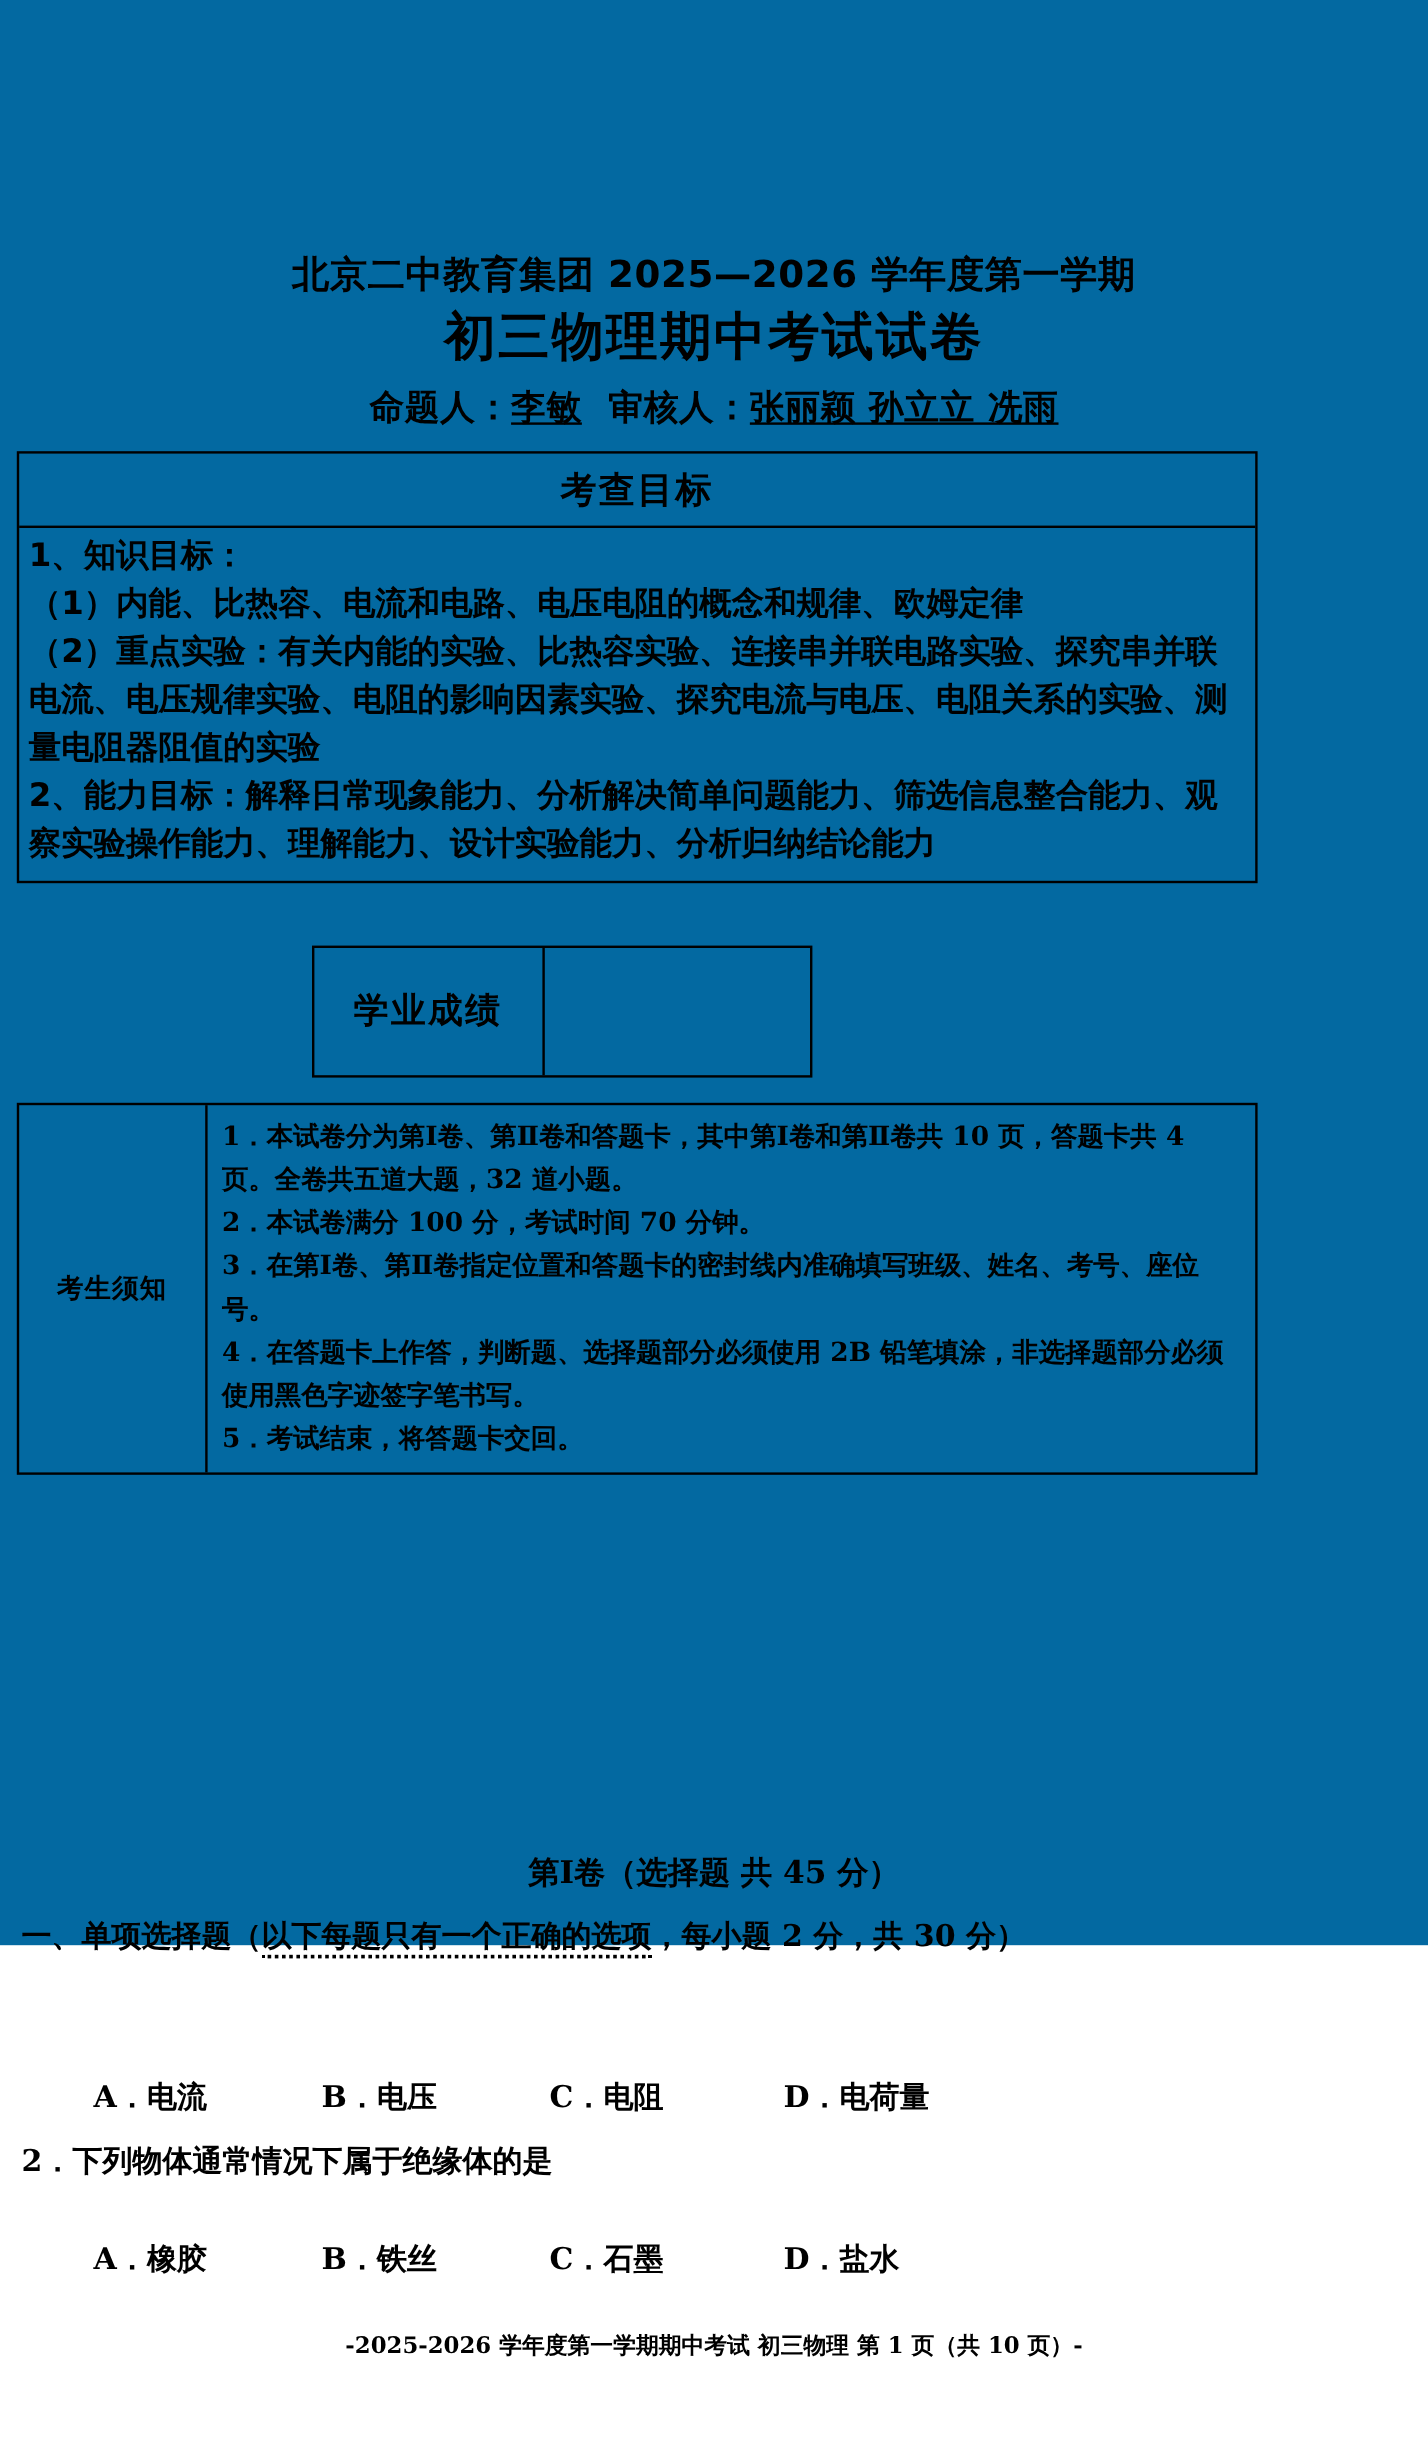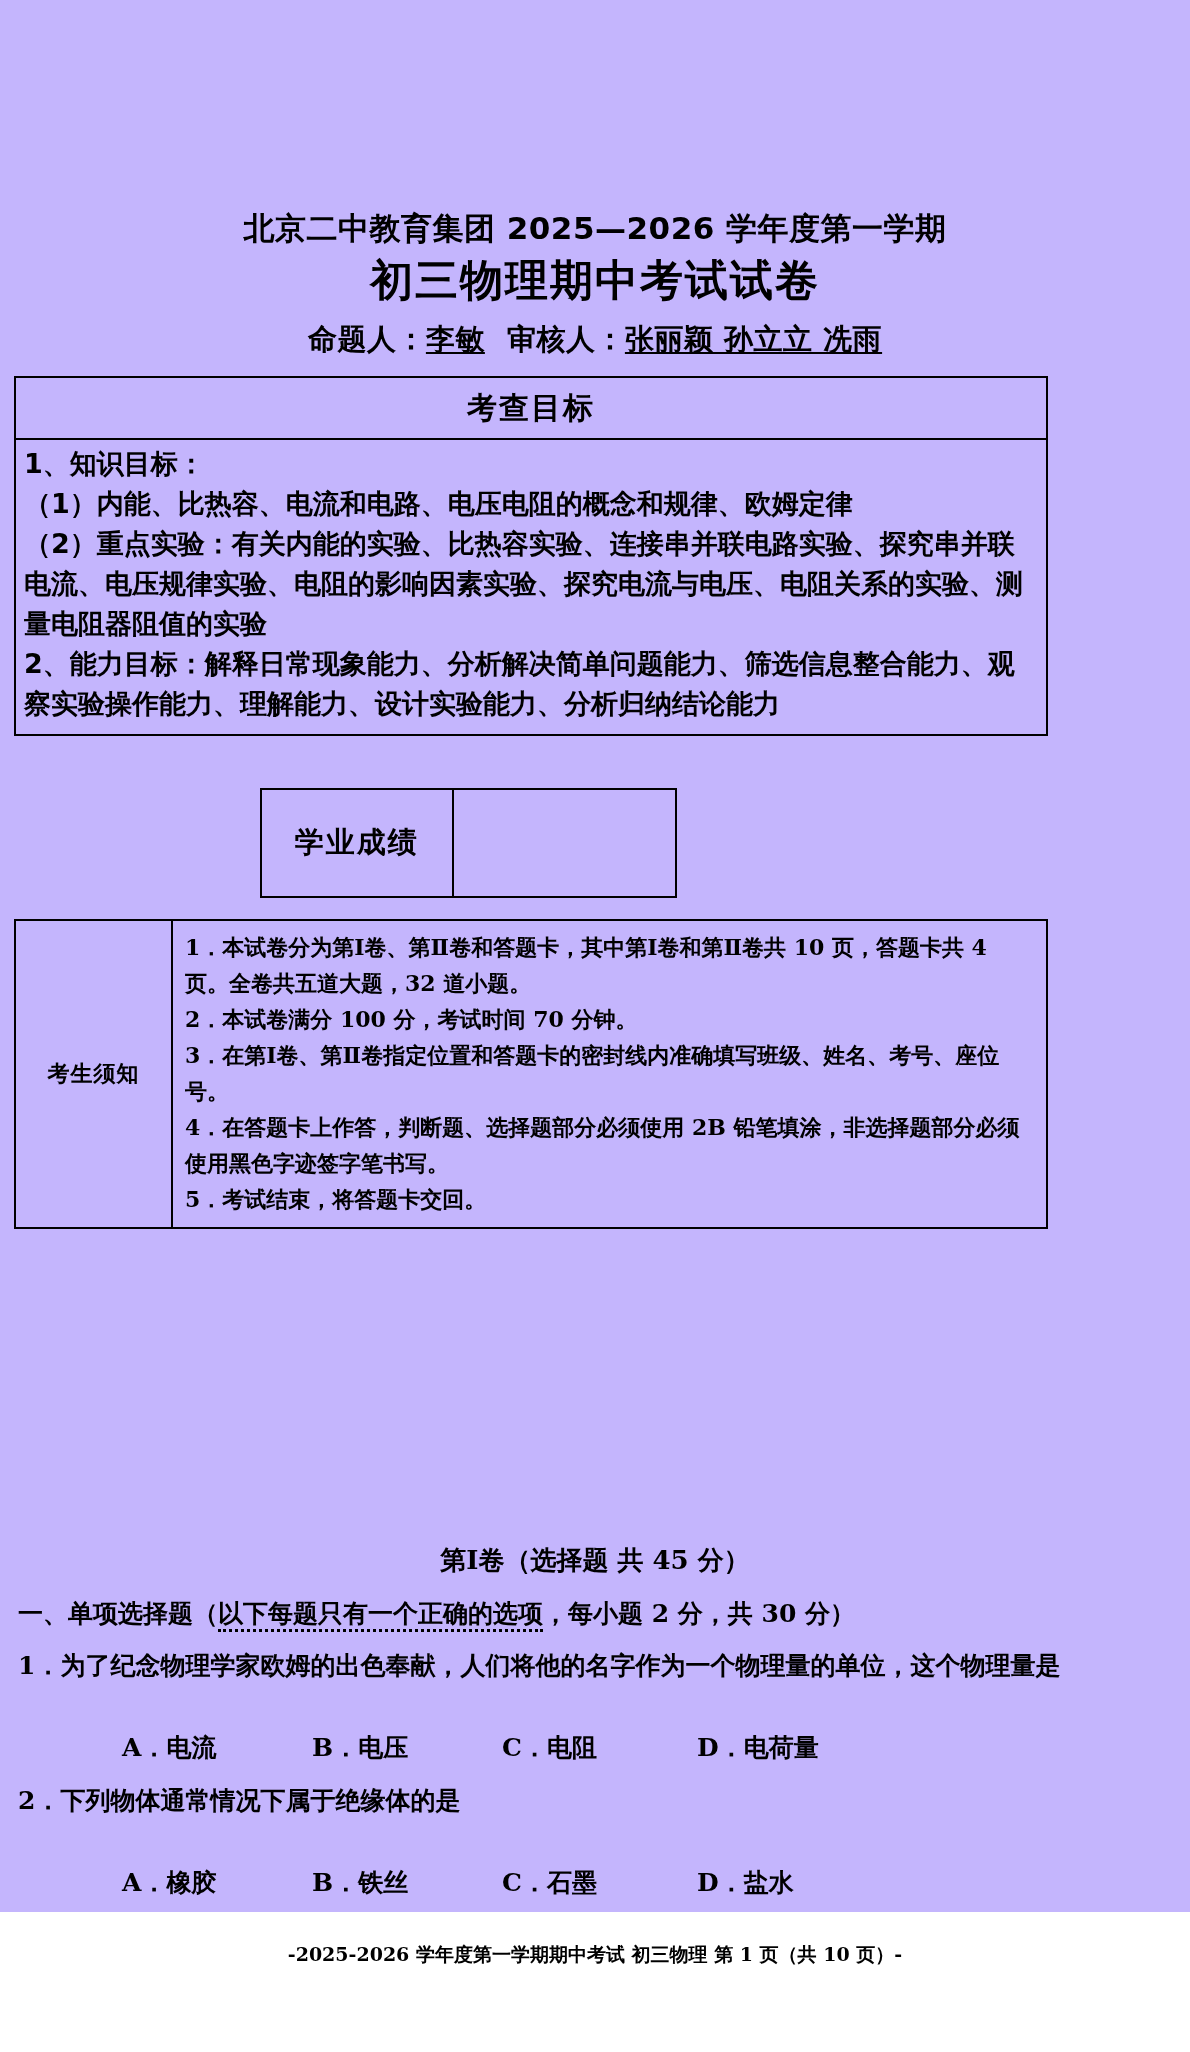--- a/index.html
+++ b/index.html
@@ -13,22 +13,22 @@
     position: relative;
     font-family: "DejaVu Sans", "Liberation Sans", sans-serif;
     color: #000000;
     overflow: hidden;
   }
 
   .page {
     position: absolute;
     left: 0; top: 0;
     width: 1190px;
-    height: 1912px;
-    background: #c4b5fd;
+    height: 1621px;
+    background: #0369a1;
   }
 
   
   .hdr {
     position: absolute;
     left: 0;
     width: 1190px;
     text-align: center;
     white-space: nowrap;
   }
@@ -176,21 +176,21 @@
 
   .opts {
     position: absolute;
     left: 18px;
     width: 1060px;
     font-size: 25px;
     font-weight: bold;
     font-family: "DejaVu Serif", "Liberation Serif", serif;
     display: flex;
   }
-  .opts span { display: block; margin-left: 44px; }
+  .opts span { display: block; }
   .o1 { left: 60px;  width: 190px; }
   .o2 { left: 250px; width: 190px; }
   .o3 { left: 440px; width: 195px; }
   .o4 { left: 635px; width: 200px; }
   .opts-1 { top: 1731px; }
   .opts-2 { top: 1866px; }
   .opt-abs {
     position: absolute;
     font-size: 25px;
     font-weight: bold;
@@ -248,23 +248,20 @@
       <p>5．考试结束，将答题卡交回。</p>
     </div>
   </div>
 
   <div class="sec-head sec-head-1">第I卷（选择题 共 45 分）</div>
 
   <div class="part-head">
     <span>一、单项选择题（</span><span class="dotted">以下每题只有一个正确的选项</span><span>，每小题 2 分，共 30 分）</span>
   </div>
 
-  <div class="q q1">
-    <p><span>1．</span><span>为了纪念物理学家欧姆的出色奉献，人们将他的名字作为一个物理量的单位，这个物理量是</span></p>
-  </div>
   <div class="opts opts-1">
     <span class="opt-abs o1">A．电流</span>
     <span class="opt-abs o2">B．电压</span>
     <span class="opt-abs o3">C．电阻</span>
     <span class="opt-abs o4">D．电荷量</span>
   </div>
 
   <div class="q q2">
     <p><span>2．</span><span>下列物体通常情况下属于绝缘体的是</span></p>
   </div>

